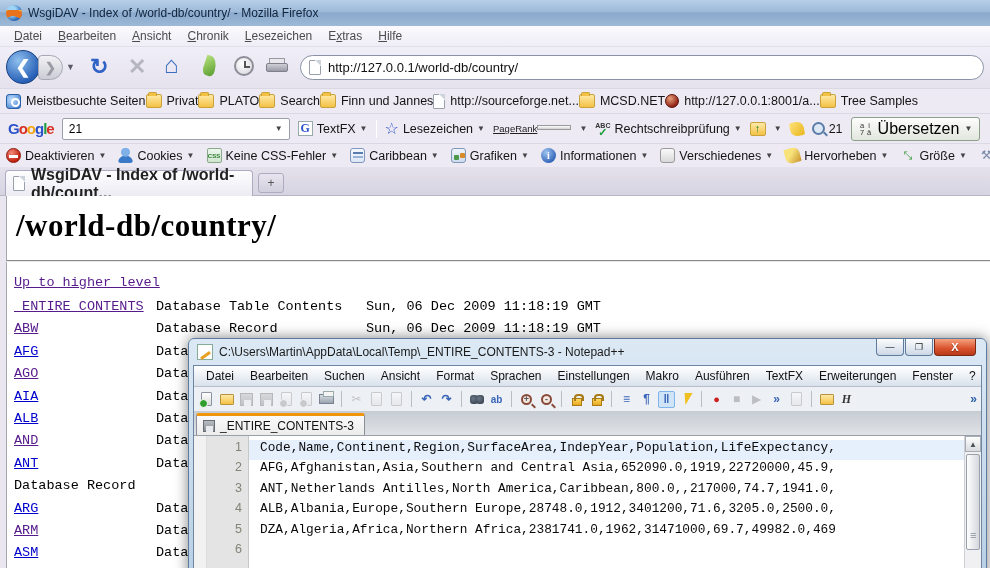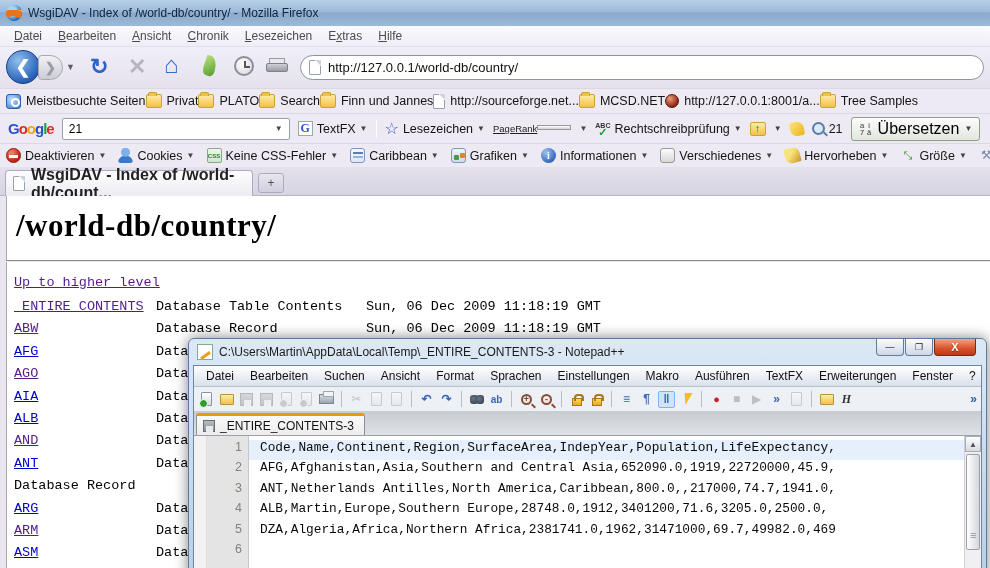--- a/index.html
+++ b/index.html
@@ -535,21 +535,21 @@
             <div>2</div>
             <div>3</div>
             <div>4</div>
             <div>5</div>
             <div>6</div>
           </div>
         <div class="np-text" id="np-text">
             <div class="np-line mono cur">Code,Name,Continent,Region,SurfaceArea,IndepYear,Population,LifeExpectancy,</div>
             <div class="np-line mono">AFG,Afghanistan,Asia,Southern and Central Asia,652090.0,1919,22720000,45.9,</div>
             <div class="np-line mono">ANT,Netherlands Antilles,North America,Caribbean,800.0,,217000,74.7,1941.0,</div>
-            <div class="np-line mono">ALB,Martin,Europe,Southern Europe,28748.0,1912,3401200,71.6,3205.0,2500.0,</div>
+            <div class="np-line mono">ALB,Albania,Europe,Southern Europe,28748.0,1912,3401200,71.6,3205.0,2500.0,</div>
             <div class="np-line mono">DZA,Algeria,Africa,Northern Africa,2381741.0,1962,31471000,69.7,49982.0,469</div>
           </div>
         <div class="np-scroll">
           <div class="arr">▲</div>
           <div class="np-thumb"></div>
         </div>
       </div>
     </div>
   </div>
 

